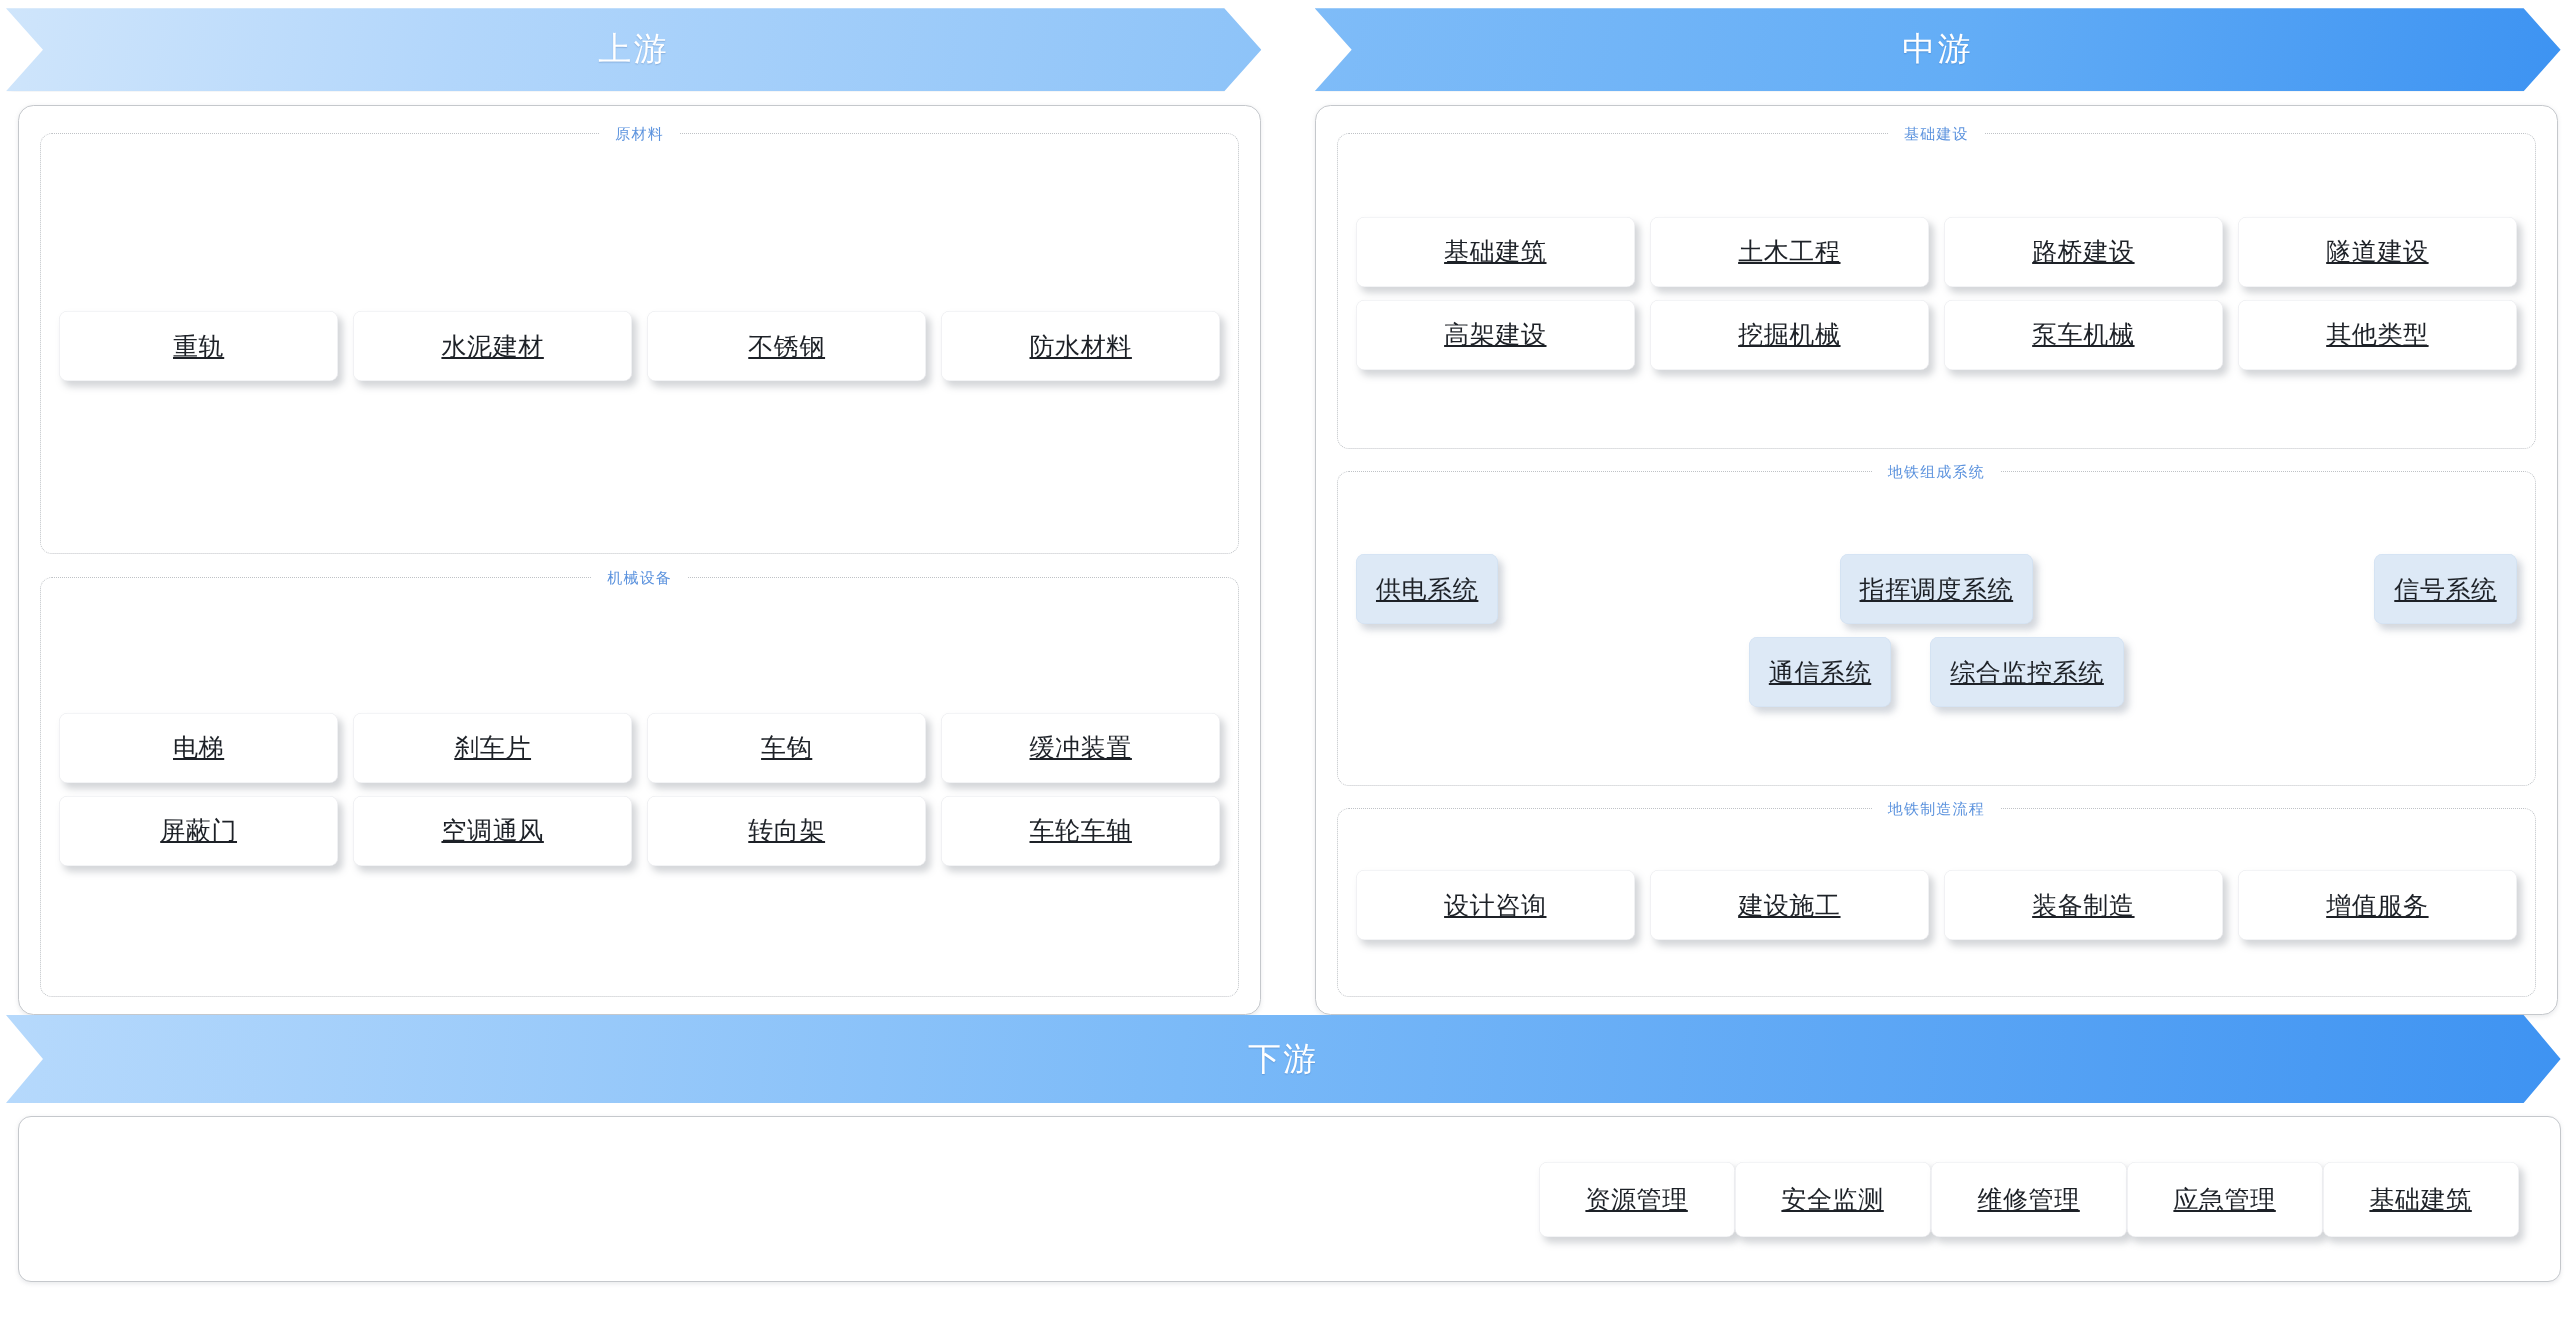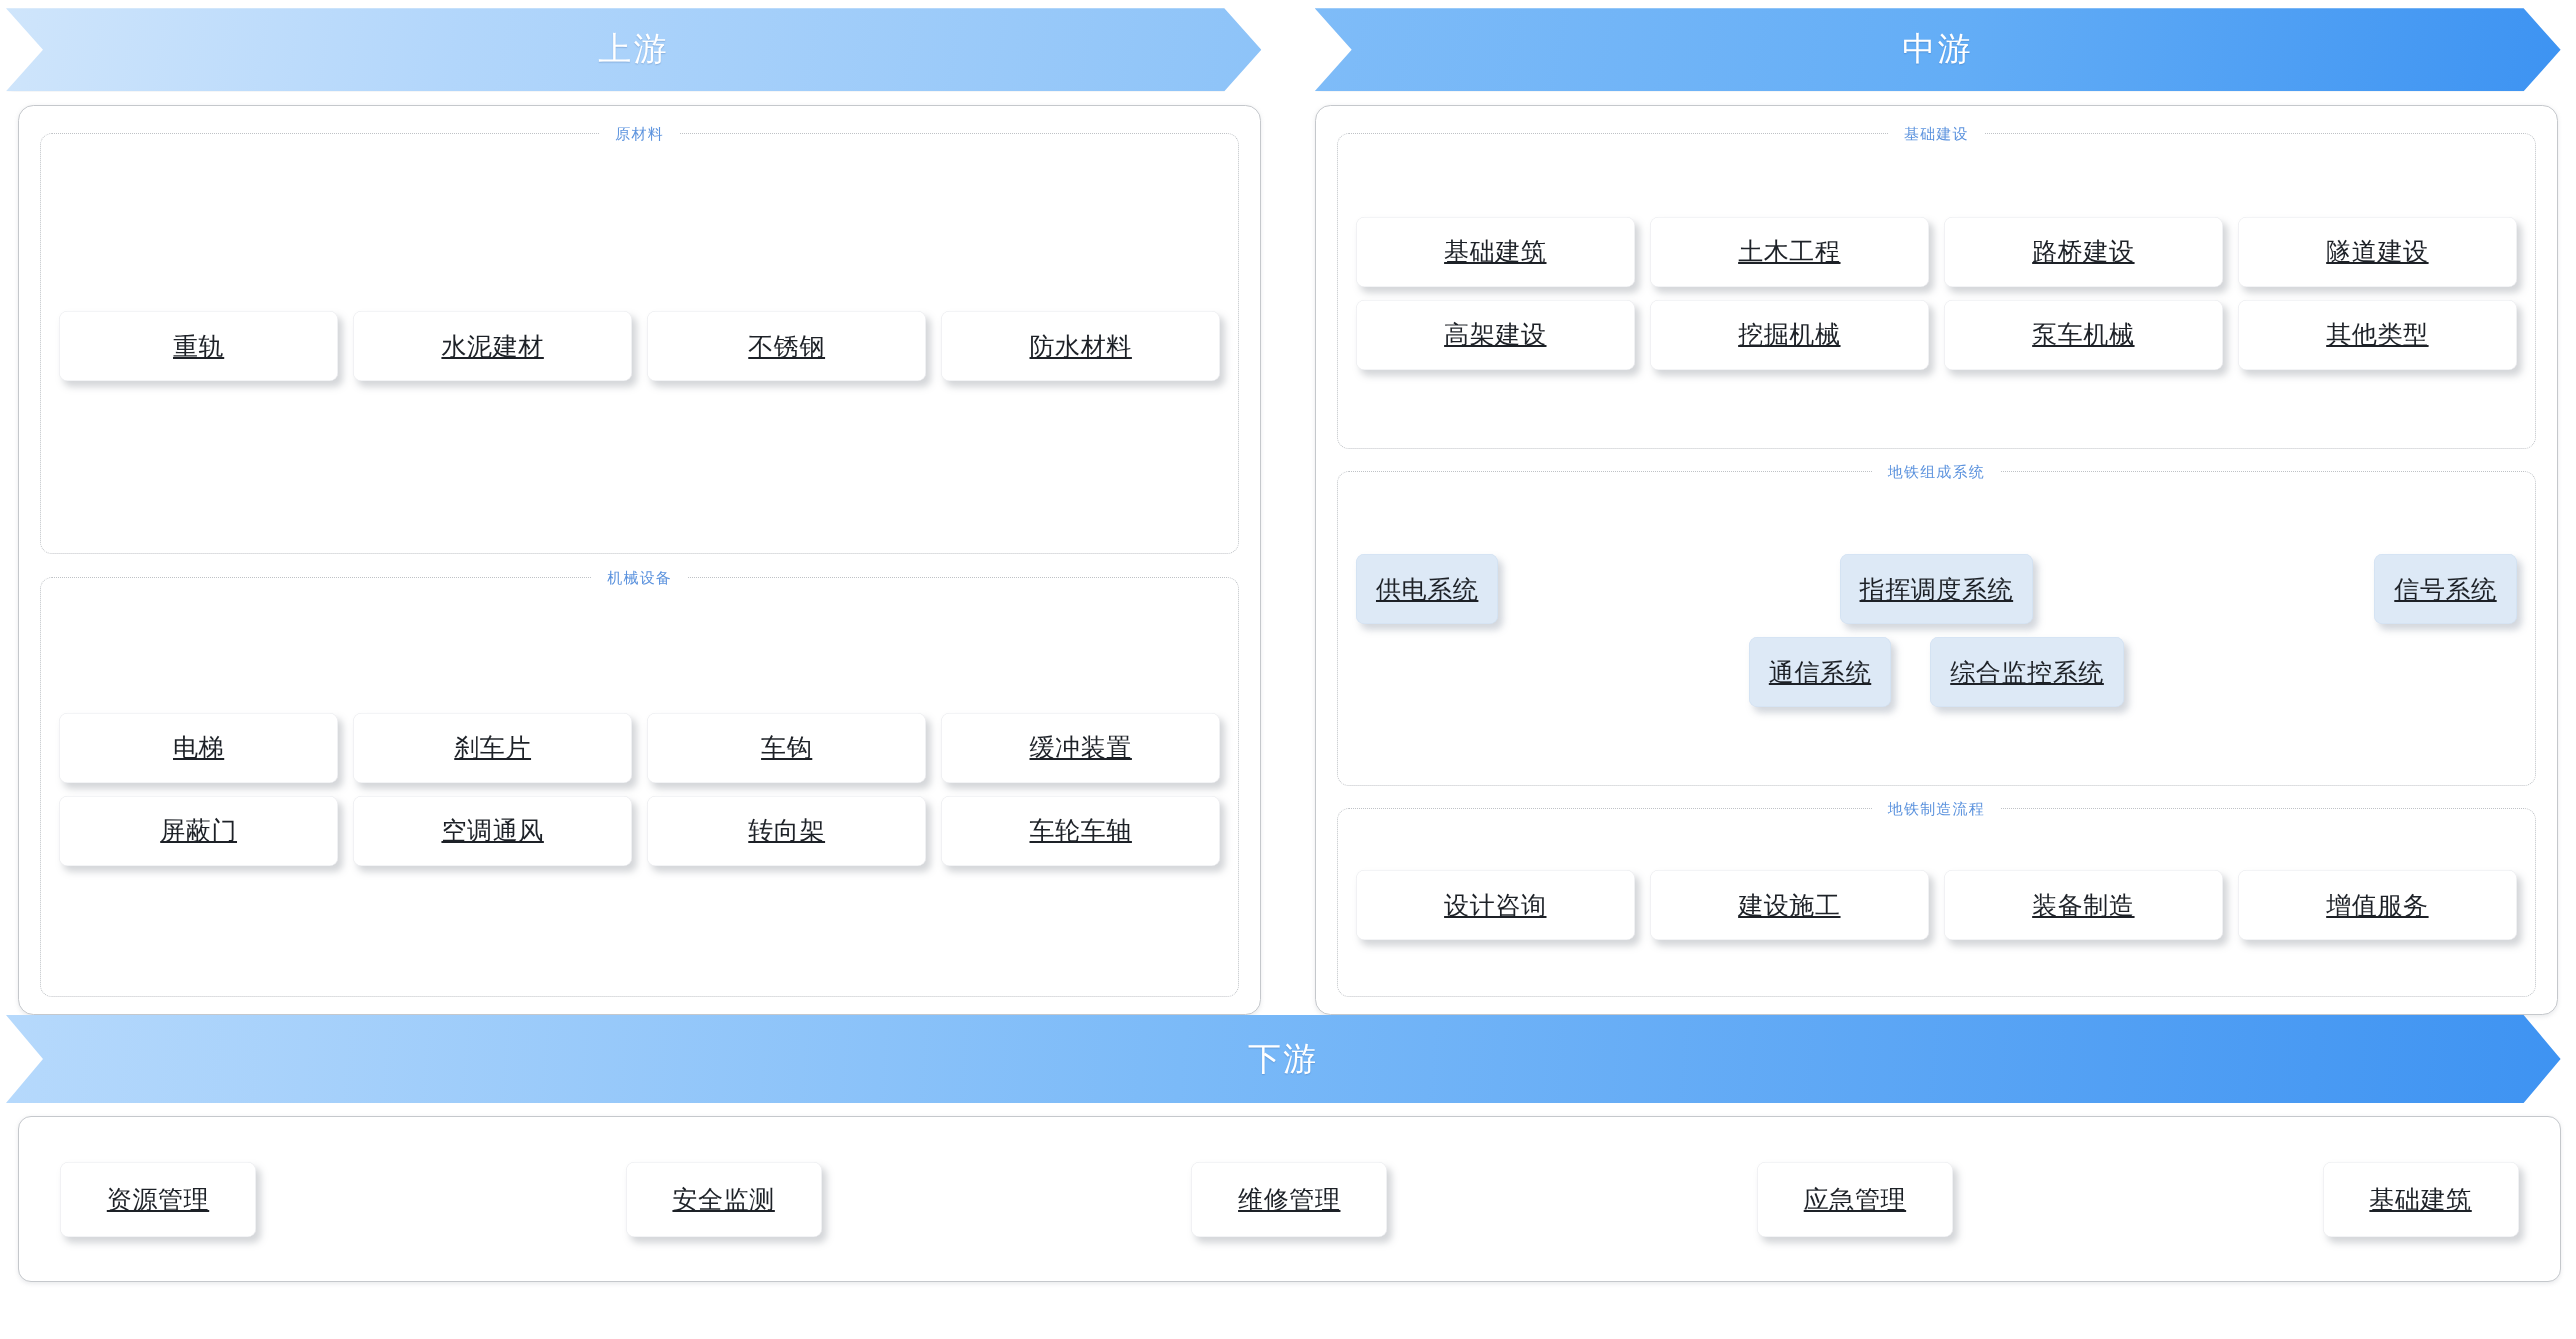--- a/index.html
+++ b/index.html
@@ -133,21 +133,21 @@
 
   
   .bottom-wrap { padding: 0; }
   .bottom-panel {
     margin: 13px 15.4px 0 18px;
     border: 1.8px solid #c5c8cc;
     border-radius: 13px;
     height: 166px;
     display: flex;
     align-items: center;
-    justify-content: space-between;
+    justify-content: flex-end;
     padding: 0 41px;
     background: #ffffff;
     box-shadow: 0 1.8px 4.1px rgba(150,155,165,0.20);
   }
   .bottom-panel .chip { flex: 0 0 auto; min-width: 196px; height: 75px; }
 </style>
 </head>
 <body>
 
 <div class="sheet">

